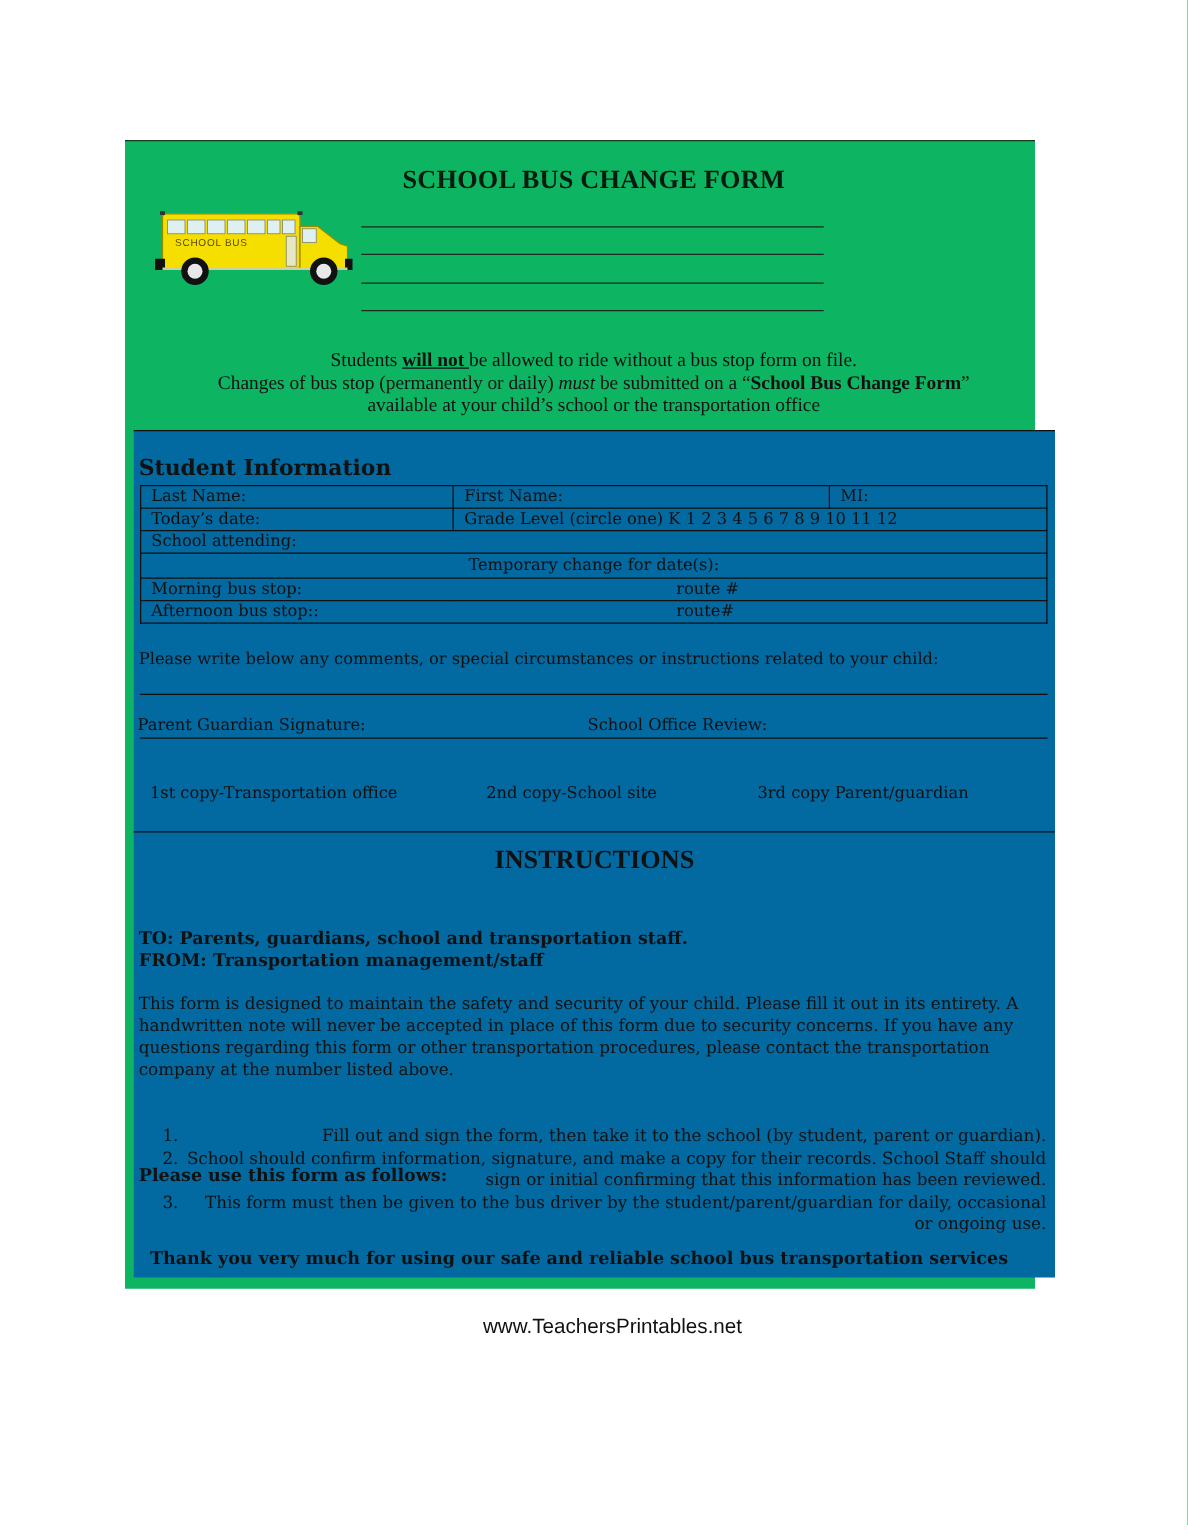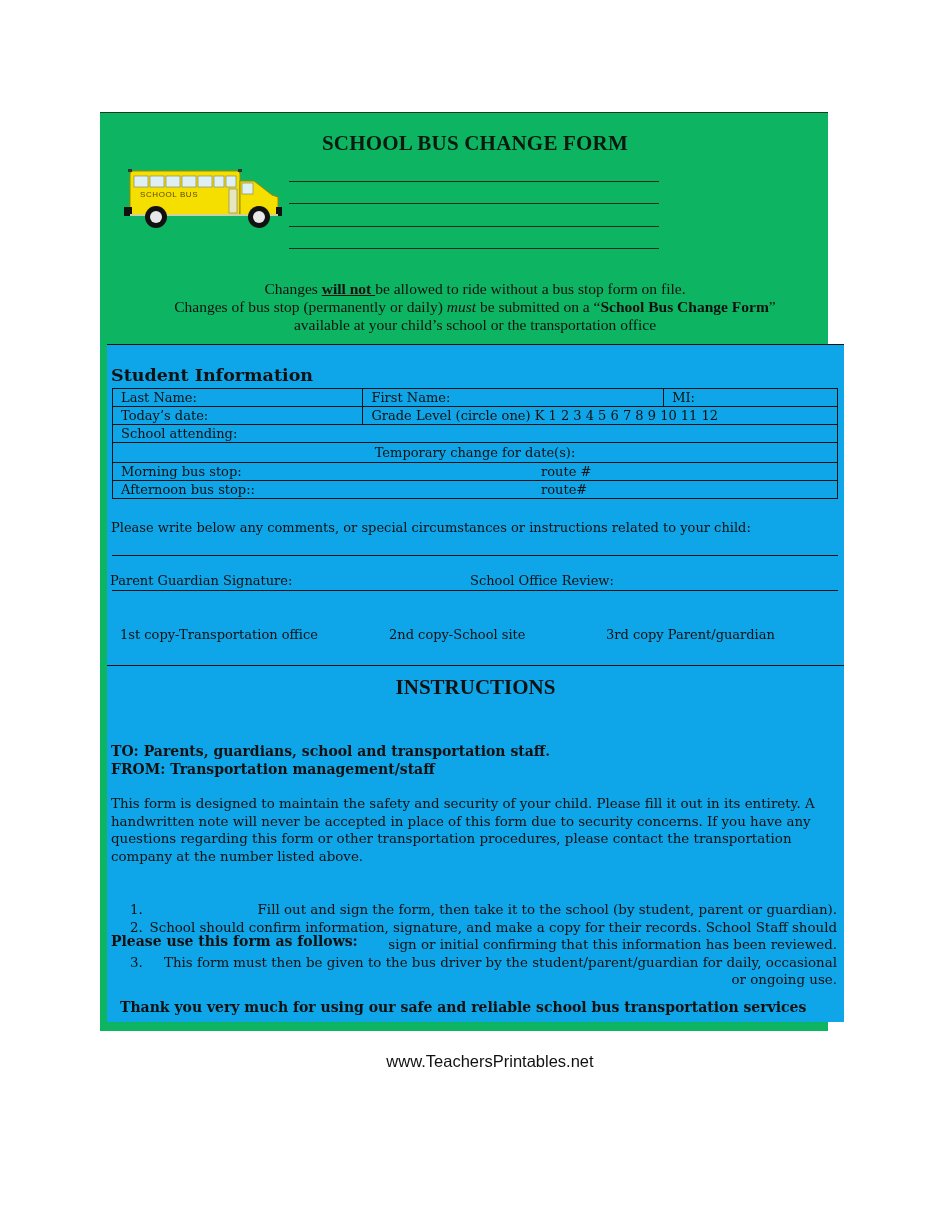--- a/index.html
+++ b/index.html
@@ -23,21 +23,21 @@
     position: absolute; left: 0; width: 750px; text-align: center; top: 152px;
     font-family: "Liberation Serif", serif; font-weight: bold; font-size: 12px; color: #111;
   }
   .notice {
     position: absolute; left: 0; width: 750px; text-align: center;
     font-family: "Liberation Serif", serif; font-size: 15.5px; color: #111; line-height: 18px;
   }
   .notice u { font-weight: bold; }
   .inner {
     position: absolute; left: 7px; top: 231px; width: 737px; height: 678px;
-    background: #0ea5e9; border-top: 1.5px solid #111; box-sizing: border-box;
+    background: #0369a1; border-top: 1.5px solid #111; box-sizing: border-box;
   }
   .section-title {
     position: absolute; left: 4px; top: 20px; font-weight: bold; font-size: 17.5px;
     font-family: "DejaVu Serif", serif; color: #111;
   }
   table.info {
     position: absolute; left: 5px; top: 43px; width: 726px; border-collapse: collapse;
     font-family: "DejaVu Serif", serif; font-size: 13px;
   }
   table.info td { border: 1px solid #111; padding: 0 8px; height: 17px; line-height: 16px; white-space: nowrap; }
@@ -96,21 +96,21 @@
     <circle cx="137" cy="50" r="11" fill="#111"></circle>
       <circle cx="137" cy="50" r="6" fill="#e8e8e8"></circle>
   </svg>
 
   <div class="hline" style="top:68px"></div>
   <div class="hline" style="top:90px"></div>
   <div class="hline" style="top:113px"></div>
   <div class="hline" style="top:135px"></div>
 
   <div class="notice" style="top:167px">
-    <span>Changes </span><u>will not </u><span>be allowed to ride without a bus stop form on file.</span>
+    <span>Students </span><u>will not </u><span>be allowed to ride without a bus stop form on file.</span>
   </div>
   <div class="notice" style="top:185px">
     <span>Changes of bus stop (permanently or daily) </span><em>must</em><span> be submitted on a “</span><b>School Bus Change Form</b><span>”</span>
   </div>
   <div class="notice" style="top:203px">available at your child’s school or the transportation office</div>
 
   <div class="inner">
     <div class="section-title">Student Information</div>
 
     <table class="info">

